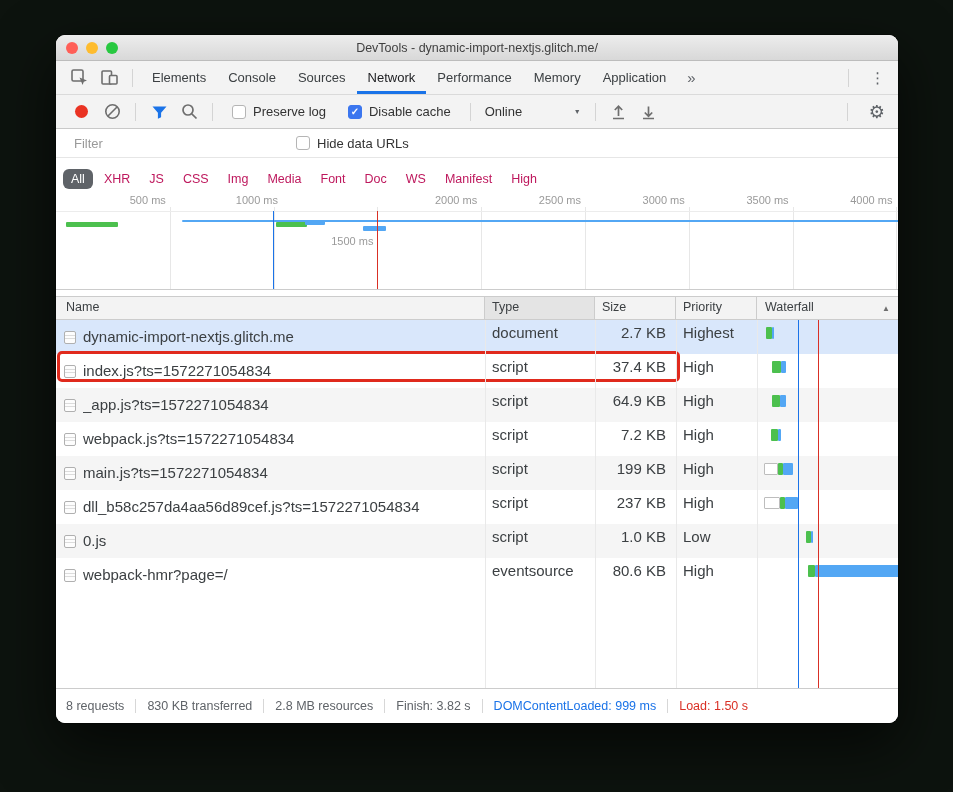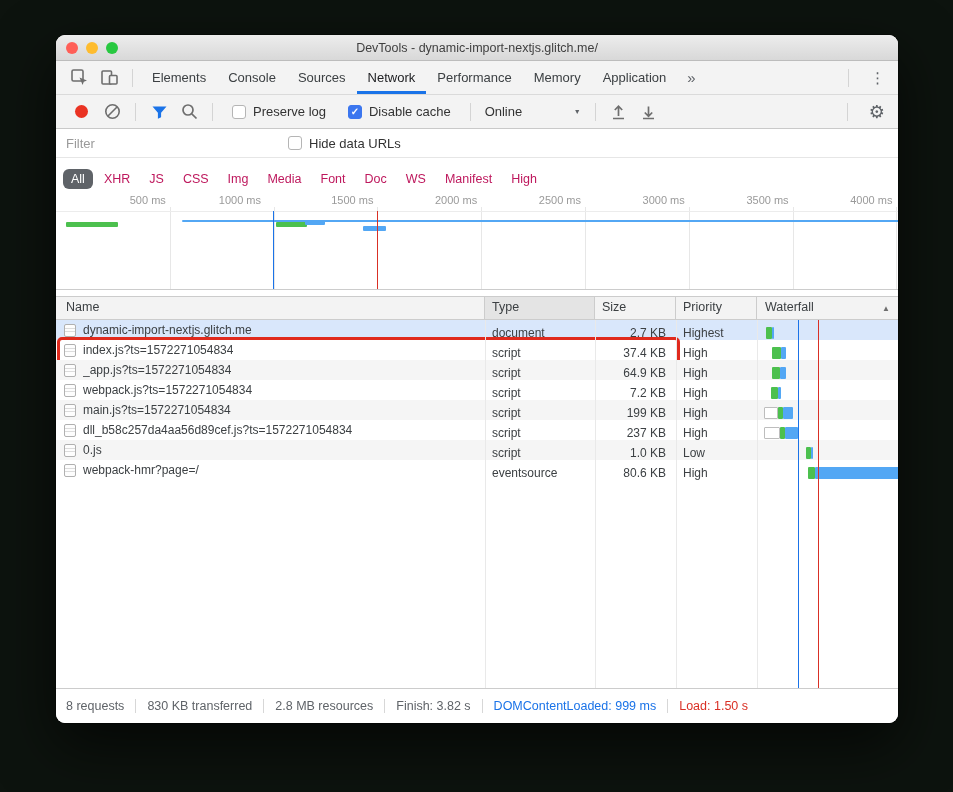--- a/index.html
+++ b/index.html
@@ -33,21 +33,21 @@
   .check{display:inline-flex;align-items:center;margin:0 11px;flex:none;cursor:default}
   .box{width:14px;height:14px;border-radius:3px;background:#fff;border:1px solid #b5b5b5;display:inline-flex;
        align-items:center;justify-content:center;font-size:10px;color:#fff;flex:none}
   .box.on{background:var(--checkbox-blue,#3b76ef);border-color:var(--checkbox-blue,#3b76ef);font-weight:bold}
   .lbl{font-size:13px;color:#333;margin-left:7px;white-space:nowrap}
   .dropdown{display:inline-flex;align-items:center;justify-content:space-between;width:96px;margin:0 6px;font-size:13px;color:#333;flex:none}
   .chev{font-size:7px;color:#5f6368}
   .gear{font-size:18px;color:#5f6368;padding:0 13px}
   .funnel{color:var(--accent-blue,#1a73e8)}
   
-  .filterrow{height:29px;flex:none;background:#fff;border-bottom:1px solid #e6e6e6;display:flex;align-items:center;padding-left:10px}
+  .filterrow{height:29px;flex:none;background:#fff;border-bottom:1px solid #e6e6e6;display:flex;align-items:center;padding-left:18px}
   .filter-input{border:none;outline:none;background:transparent;width:200px;font-size:13px;font-family:inherit;color:#333;height:100%}
   .filter-input::placeholder{color:#9a9a9a}
   .filterrow .check{margin-left:22px}
   
   .typefilters{height:31px;flex:none;background:#fff;display:flex;align-items:flex-end;padding-left:7px;gap:3px}
   .pill{font-size:12.5px;color:#be185d;padding:3px 8px;border-radius:6px;white-space:nowrap}
   .pill.sel{background:#5f6368;color:#fff}
   
   .overview{height:101px;flex:none;background:#fff;border-bottom:1px solid #ccc;position:relative;overflow:hidden}
   .overview::after{content:"";position:absolute;left:0;right:0;top:22px;height:1px;background:#ececec}
@@ -69,21 +69,21 @@
   .h-size{width:81px}
   .h-prio{width:81px}
   .h-wf{width:141px;border-right:none;padding-left:8px}
   .sort{position:absolute;right:8px;top:1px;font-size:8px;color:#6e6e6e}
   
   .tbody{flex:1;background:#fff;position:relative;overflow:hidden}
   .col-sep{position:absolute;top:0;bottom:0;width:1px;background:#e9e9e9;z-index:3;pointer-events:none}
   .wf-guide{position:absolute;top:0;bottom:0;width:1px;z-index:3;pointer-events:none}
   .wf-guide.dcl{background:var(--accent-blue,#1a73e8)}
   .wf-guide.load{background:var(--load-red,#d93025)}
-  .trow{height:20px;display:flex;font-size:12px;color:#3c4043;position:relative;z-index:2}
+  .trow{height:34px;display:flex;font-size:15px;color:#3c4043;position:relative;z-index:2}
   .trow.alt{background:var(--stripe-gray,#f5f5f5)}
   .trow.selected{background:var(--selected-row-blue,#d9e7fb)}
   .cell{line-height:26px;white-space:nowrap;overflow:hidden}
   .c-name{width:429px;padding-left:8px;display:flex;align-items:center}
   .file-icon{width:12px;height:13px;border:1px solid #b0b0b0;border-radius:2px;margin-right:7px;flex:none;
              background:linear-gradient(#fdfdfd 3px,#dcdcdc 3px,#dcdcdc 4px,#fdfdfd 4px,#fdfdfd 6px,#dcdcdc 6px,#dcdcdc 7px,#fdfdfd 7px)}
   .name-text{overflow:hidden;text-overflow:ellipsis}
   .c-type{width:110px;padding-left:7px}
   .c-size{width:81px;padding-right:10px;text-align:right}
   .c-prio{width:81px;padding-left:7px}
@@ -217,23 +217,23 @@
         <span class="pill">Doc</span>
         <span class="pill">WS</span>
         <span class="pill">Manifest</span>
         <span class="pill">High</span>
       </div>
 
     <div class="overview">
         <div class="ov-grid" style="left: 113.8px;"></div>
         <div class="ov-label" style="left: 39.8px;">500 ms</div>
         <div class="ov-grid" style="left: 217.6px;"></div>
-        <div class="ov-label" style="left: 135px;">1000 ms</div>
+        <div class="ov-label" style="left: 152px;">1000 ms</div>
         <div class="ov-grid" style="left: 321.4px;"></div>
-        <div class="ov-label" style="left: 247.4px;">1500 ms</div>
+        <div class="ov-label" style="left: 247.4px; margin-top: 41px;">1500 ms</div>
         <div class="ov-grid" style="left: 425.2px;"></div>
         <div class="ov-label" style="left: 351.2px;">2000 ms</div>
         <div class="ov-grid" style="left: 529px;"></div>
         <div class="ov-label" style="left: 455px;">2500 ms</div>
         <div class="ov-grid" style="left: 632.8px;"></div>
         <div class="ov-label" style="left: 558.8px;">3000 ms</div>
         <div class="ov-grid" style="left: 736.6px;"></div>
         <div class="ov-label" style="left: 662.6px;">3500 ms</div>
         <div class="ov-grid" style="left: 840.4px;"></div>
         <div class="ov-label" style="left: 766.4px;">4000 ms</div>

